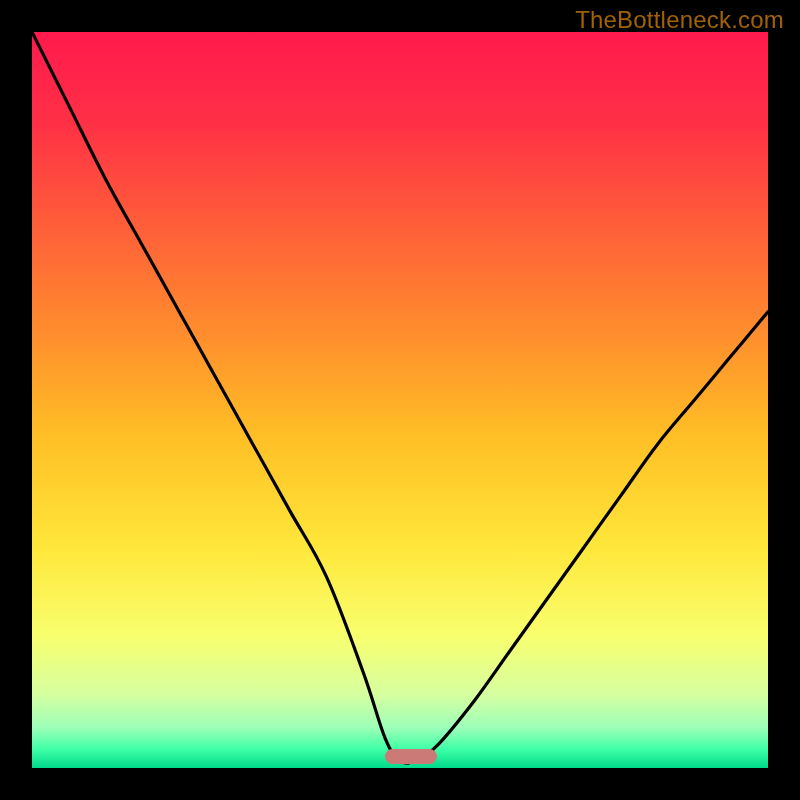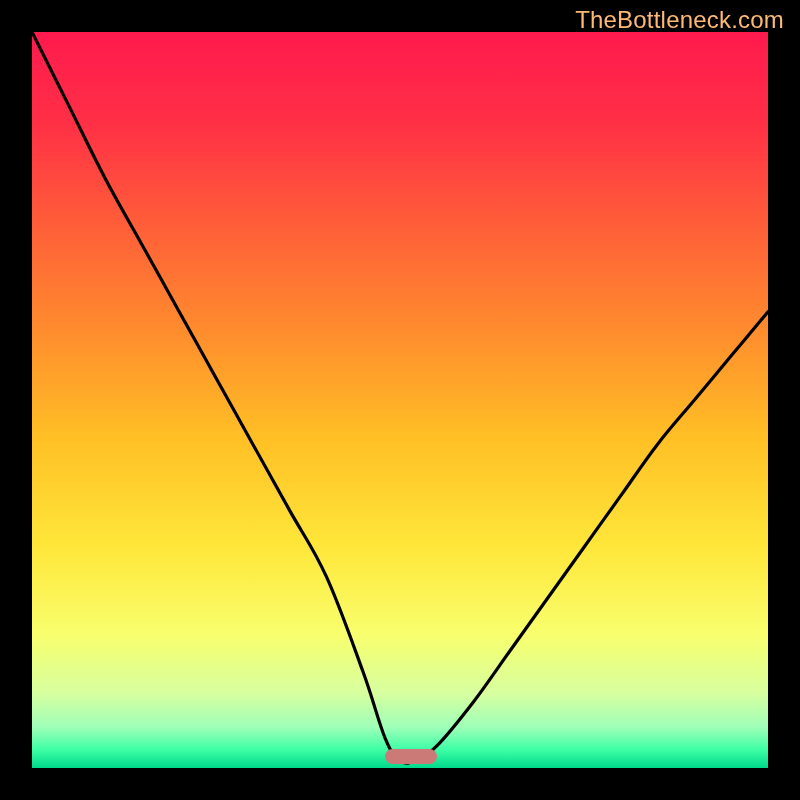--- a/index.html
+++ b/index.html
@@ -31,21 +31,21 @@
     position: absolute;
     left: 0;
     top: 0;
     width: 100%;
     height: 100%;
   }
   .watermark {
     position: absolute;
     top: 6px;
     right: 16px;
-    color: #fdba74;
+    color: #a16207;
     font-size: 24px;
     letter-spacing: 0.2px;
     font-weight: 400;
   }
   .marker {
     position: absolute;
     background: #cb7a77;
     border-radius: 8px;
     height: 15px;
   }

